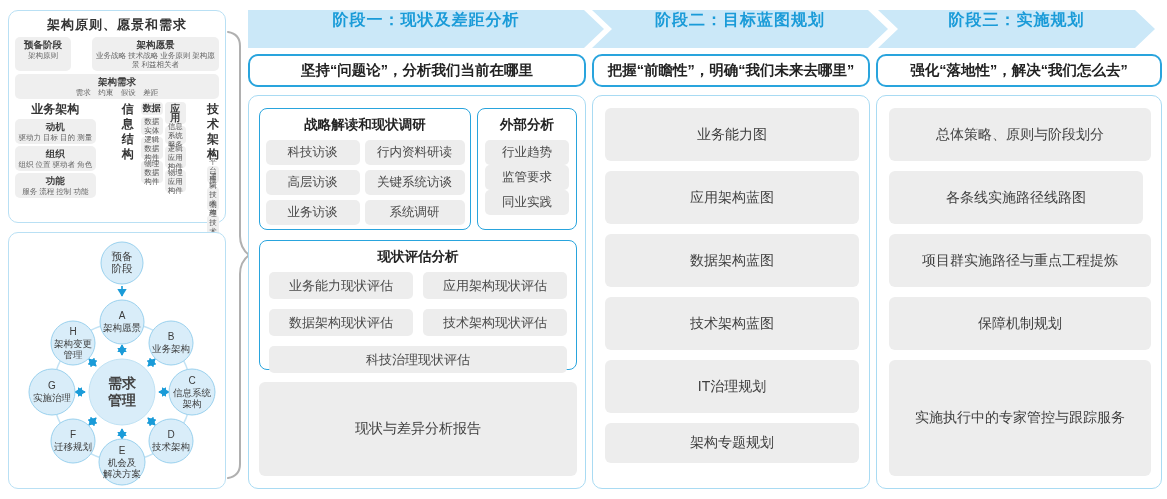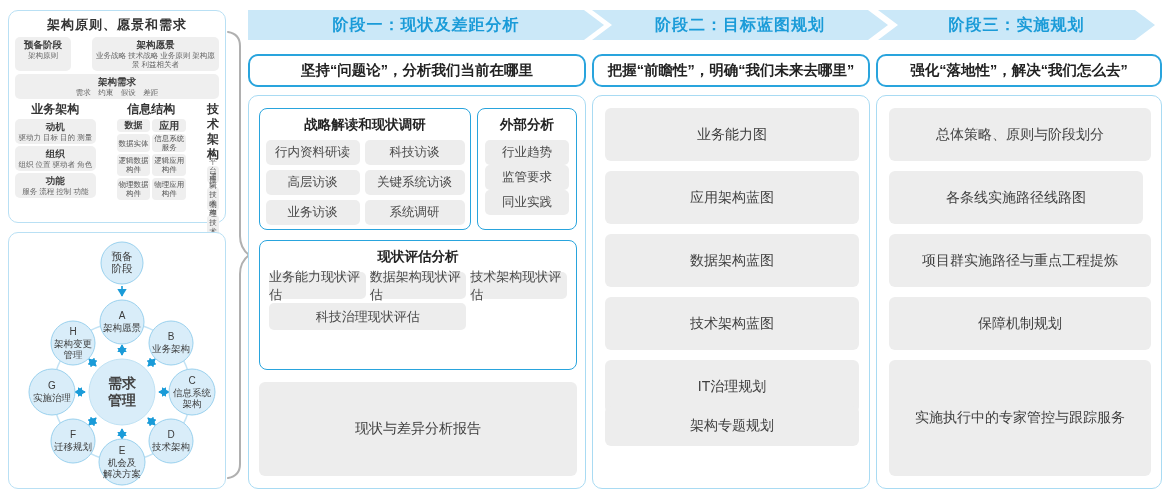--- a/index.html
+++ b/index.html
@@ -9,21 +9,21 @@
   .panel { position:absolute; background:#fff; border:1px solid #b9e0f4; border-radius:10px; box-sizing:border-box; }
   .p-title { font-weight:bold; font-size:13px; color:#333; text-align:center; padding-top:5px; letter-spacing:1px; }
   .row { display:flex; gap:21px; padding:3px 6px 0 6px; }
   .gbox { background:#efefef; border-radius:5px; text-align:center; box-sizing:border-box; padding:2px 2px; }
   .gt { font-weight:bold; font-size:9.5px; color:#3c3c3c; line-height:12px; }
   .gs { font-size:7.5px; color:#666; line-height:9px; }
   .sec-h { font-weight:bold; font-size:12px; color:#333; text-align:center; line-height:15px; }
   .mini { background:#efefef; border-radius:4px; text-align:center; font-size:7.5px; color:#555; line-height:9px; display:flex; align-items:center; justify-content:center; padding:2px 1px; box-sizing:border-box; }
 
   
-  .banner { position:absolute; top:10px; height:30px; background:#cbe8f8; color:#1a9bd8; font-weight:bold; font-size:16px; display:flex; align-items:center; justify-content:center; letter-spacing:1px; }
+  .banner { position:absolute; top:10px; height:38px; background:#cbe8f8; color:#1a9bd8; font-weight:bold; font-size:16px; display:flex; align-items:flex-start; justify-content:center; letter-spacing:1px; }
   .tip-only { clip-path: polygon(0 0, calc(100% - 20px) 0, 100% 50%, calc(100% - 20px) 100%, 0 100%); }
   .tip-notch { clip-path: polygon(0 0, calc(100% - 20px) 0, 100% 50%, calc(100% - 20px) 100%, 0 100%, 20px 50%); }
 
   .subtitle { position:absolute; top:54px; height:33px; background:#fff; border:2px solid #29a4dd; border-radius:10px; display:flex; align-items:center; justify-content:center; font-weight:bold; font-size:14.5px; color:#222; box-sizing:border-box; }
   .col { position:absolute; top:95px; height:394px; border:1.5px solid #a9dbf3; border-radius:10px; background:#fff; box-sizing:border-box; }
 
   .bluebox { position:absolute; border:1.5px solid #29a4dd; border-radius:8px; background:#fff; box-sizing:border-box; }
   .bb-title { font-weight:bold; font-size:13.5px; color:#222; text-align:center; padding:7px 0 6px 0; }
   .item { background:#ededed; border-radius:5px; display:flex; align-items:center; justify-content:center; font-size:12.5px; color:#4a4a4a; height:25px; }
   .bigitem { position:absolute; background:#ededed; border-radius:6px; display:flex; align-items:center; justify-content:center; font-size:14px; color:#3f3f3f; box-sizing:border-box; text-align:center; }
@@ -64,21 +64,21 @@
         <div class="gbox">
           <div class="gt">组织</div>
           <div class="gs">组织 位置 驱动者 角色</div>
         </div>
         <div class="gbox">
           <div class="gt">功能</div>
           <div class="gs">服务 流程 控制 功能</div>
         </div>
       </div>
 
-      <div style="width:74px;display:flex;flex-direction:column;gap:2px">
+      <div style="width:74px;display:flex;flex-direction:row;gap:2px">
         <div class="sec-h">信息结构</div>
         <div style="display:flex;gap:2px">
           <div style="flex:1;display:flex;flex-direction:column;gap:2px">
             <div class="mini" style="font-weight:bold;font-size:9px;color:#3c3c3c">数据</div>
             <div class="mini" style="height:18px">数据实体</div>
             <div class="mini" style="height:22px">逻辑数据构件</div>
             <div class="mini" style="height:22px">物理数据构件</div>
           </div>
           <div style="flex:1;display:flex;flex-direction:column;gap:2px">
             <div class="mini" style="font-weight:bold;font-size:10px;color:#3c3c3c">应用</div>
@@ -200,58 +200,59 @@
     </div>
 
   <div class="subtitle" style="left:248px;width:338px">坚持“问题论”，分析我们当前在哪里</div>
   <div class="subtitle" style="left:592px;width:278px">把握“前瞻性”，明确“我们未来去哪里”</div>
   <div class="subtitle" style="left:876px;width:286px">强化“落地性”，解决“我们怎么去”</div>
 
   <div class="col" style="left:248px;width:338px">
     <div class="bluebox" style="left:10px;top:12px;width:212px;height:122px">
       <div class="bb-title">战略解读和现状调研</div>
       <div style="display:grid;grid-template-columns:94px 100px;gap:5px;justify-content:center">
+        <div class="item">科技访谈</div>
         <div class="item">行内资料研读</div>
-        <div class="item">科技访谈</div>
         <div class="item">高层访谈</div>
         <div class="item">关键系统访谈</div>
         <div class="item">业务访谈</div>
         <div class="item">系统调研</div>
       </div>
     </div>
 
     <div class="bluebox" style="left:228px;top:12px;width:100px;height:122px">
       <div class="bb-title">外部分析</div>
       <div style="display:grid;grid-template-columns:84px;justify-content:center">
         <div class="item">行业趋势</div>
         <div class="item">监管要求</div>
         <div class="item">同业实践</div>
       </div>
     </div>
 
     <div class="bluebox" style="left:10px;top:144px;width:318px;height:130px">
       <div class="bb-title">现状评估分析</div>
-      <div style="display:grid;grid-template-columns:1fr 1fr 1fr;gap:4px;padding:0 9px">
+      <div style="display:grid;grid-template-columns:1fr 1fr;gap:10px;padding:0 9px">
         <div class="item" style="height:27px;font-size:13px">业务能力现状评估</div>
+        <div class="item" style="height:27px;font-size:13px">应用架构现状评估</div>
         <div class="item" style="height:27px;font-size:13px">数据架构现状评估</div>
         <div class="item" style="height:27px;font-size:13px">技术架构现状评估</div>
         <div class="item" style="height:27px;font-size:13px;grid-column:1 / 3">科技治理现状评估</div>
       </div>
     </div>
 
     <div class="bigitem" style="left:10px;top:286px;width:318px;height:94px">现状与差异分析报告</div>
   </div>
 
   <div class="col" style="left:592px;width:278px">
     <div class="bigitem" style="left:12px;top:12px;width:254px;height:53px">业务能力图</div>
     <div class="bigitem" style="left:12px;top:138px;width:254px;height:53px">数据架构蓝图</div>
     <div class="bigitem" style="left:12px;top:75px;width:254px;height:53px">应用架构蓝图</div>
     <div class="bigitem" style="left:12px;top:201px;width:254px;height:53px">技术架构蓝图</div>
     <div class="bigitem" style="left:12px;top:264px;width:254px;height:53px">IT治理规划</div>
-    <div class="bigitem" style="left:12px;top:310px;width:254px;height:40px">架构专题规划</div>
+    <div class="bigitem" style="left:12px;top:327px;width:254px;height:40px">架构专题规划</div>
   </div>
 
   <div class="col" style="left:876px;width:286px">
     <div class="bigitem" style="left:12px;top:12px;width:262px;height:53px">总体策略、原则与阶段划分</div>
     <div class="bigitem" style="left:12px;top:75px;width:254px;height:53px">各条线实施路径线路图</div>
     <div class="bigitem" style="left:12px;top:138px;width:262px;height:53px">项目群实施路径与重点工程提炼</div>
     <div class="bigitem" style="left:12px;top:201px;width:262px;height:53px">保障机制规划</div>
     <div class="bigitem" style="left:12px;top:264px;width:262px;height:116px">实施执行中的专家管控与跟踪服务</div>
   </div>
 

